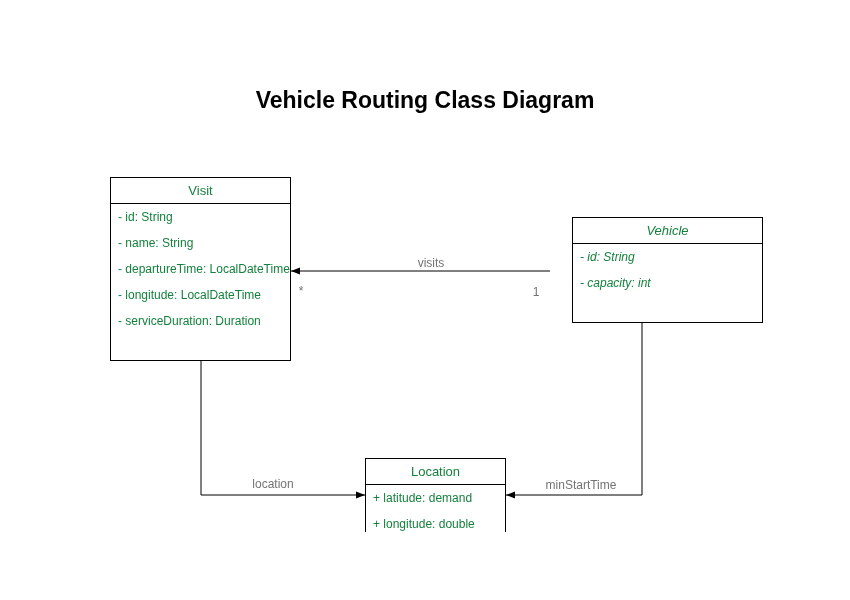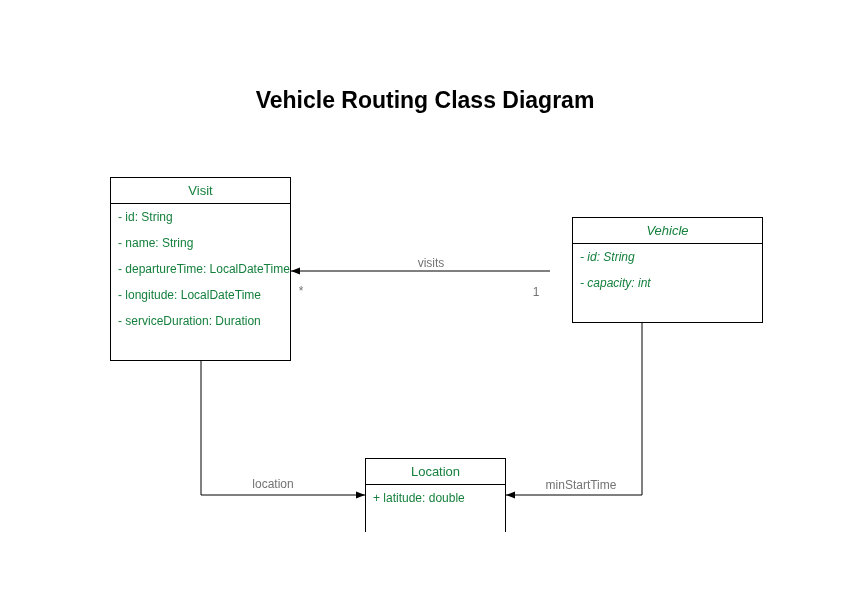--- a/index.html
+++ b/index.html
@@ -104,21 +104,22 @@
   </div>
 
   <div class="uml-class" style="left:572px; top:217px; width:191px; height:106px;font-style:italic;">
     <div class="uml-class-name">Vehicle</div>
     <div class="uml-attr">- id: String</div>
     <div class="uml-attr">- capacity: int</div>
   </div>
 
   <div class="uml-class" style="left:365px; top:458px; width:141px; height:80px;">
     <div class="uml-class-name">Location</div>
-    <div class="uml-attr">+ latitude: double</div>
+    <div class="uml-attr">+ latitude: demand</div>
+    <div class="uml-attr">+ longitude: double</div>
   </div>
 
   <div class="edge-label" style="left:431px; top:256px;">visits</div>
   <div class="edge-label multiplicity" style="left:301px; top:284px;">*</div>
   <div class="edge-label multiplicity" style="left:536px; top:285px;">1</div>
   <div class="edge-label" style="left:273px; top:477px;">location</div>
   <div class="edge-label" style="left:581px; top:478px;">minStartTime</div>
 
 </div>
 

